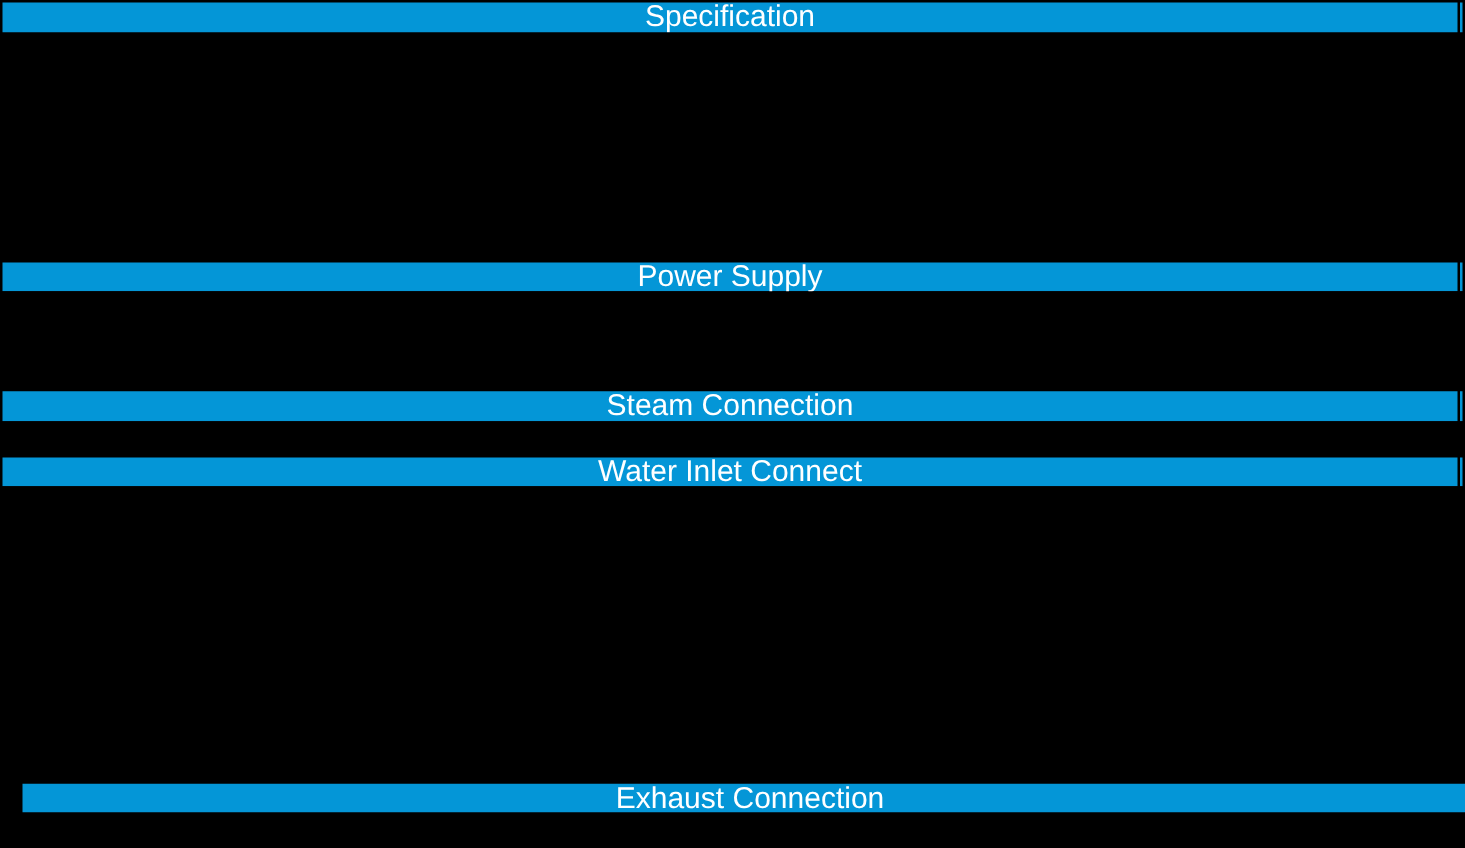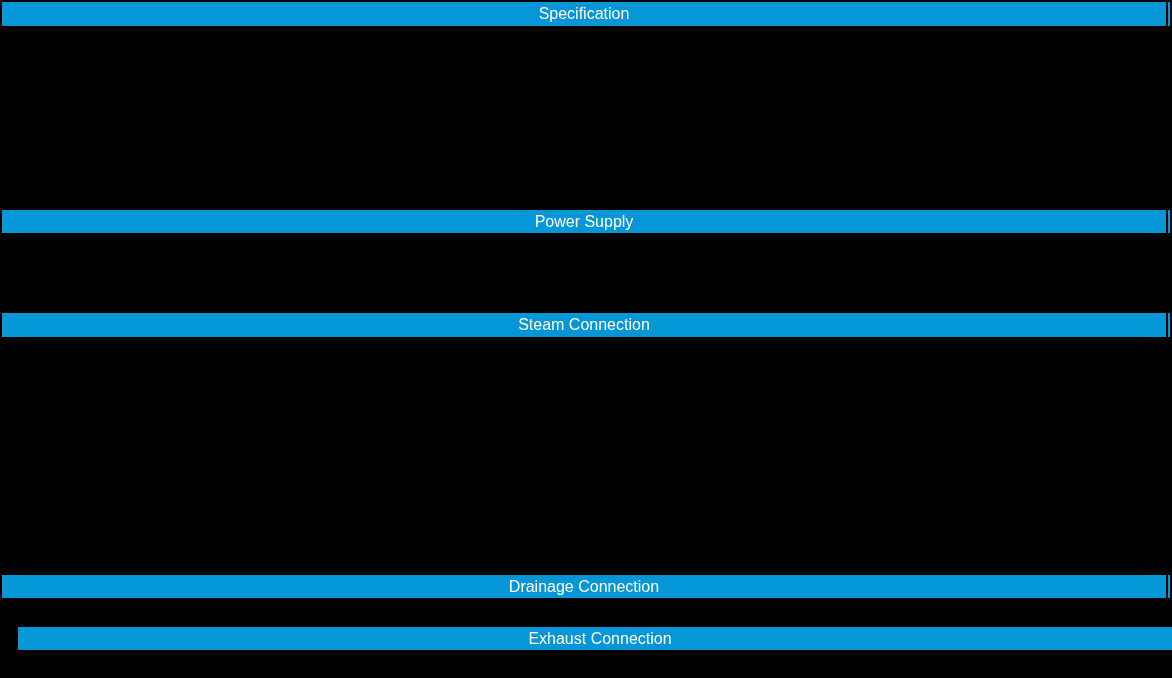--- a/index.html
+++ b/index.html
@@ -29,21 +29,21 @@
     display: flex;
     align-items: center;
     justify-content: center;
   }
   .bar-cap {
     width: 2px;
     background: #0496D7;
   }
   .bar-label {
     color: #FFFFFF;
-    font-size: 16px;
+    font-size: 24px;
     font-weight: 400;
     line-height: 1;
     white-space: nowrap;
   }
   
   .section-body {
     position: absolute;
     left: 0;
     width: 1172px;
     background: #000000;
@@ -74,32 +74,32 @@
 
   <div class="section-bar" style="top: 313px; height: 24px; justify-content: space-between;">
     <div class="bar-main">
       <span class="bar-label">Steam Connection</span>
     </div>
     <div class="bar-cap"></div>
   </div>
 
   <div class="section-body" style="top: 337px; height: 29px;"></div>
 
+  <div class="section-bar" style="top: 366px; height: 23px;">
+    <div class="bar-main">
+      <span class="bar-label">Water Inlet Connect</span>
+    </div>
+    <div class="bar-cap"></div>
+  </div>
 
   <div class="section-body" style="top: 389px; height: 80px;"></div>
 
 
   <div class="section-body" style="top: 492px; height: 83px;"></div>
 
-  <div class="section-bar" style="top: 575px; height: 23px;">
-    <div class="bar-main">
-      <span class="bar-label">Drainage Connection</span>
-    </div>
-    <div class="bar-cap"></div>
-  </div>
 
   <div class="section-body" style="top: 598px; height: 29px;"></div>
 
   <div class="section-bar" style="top: 627px; height: 23px; padding-left: 16px;">
     <div class="bar-main">
       <span class="bar-label">Exhaust Connection</span>
     </div>
     <div class="bar-cap"></div>
   </div>
 

